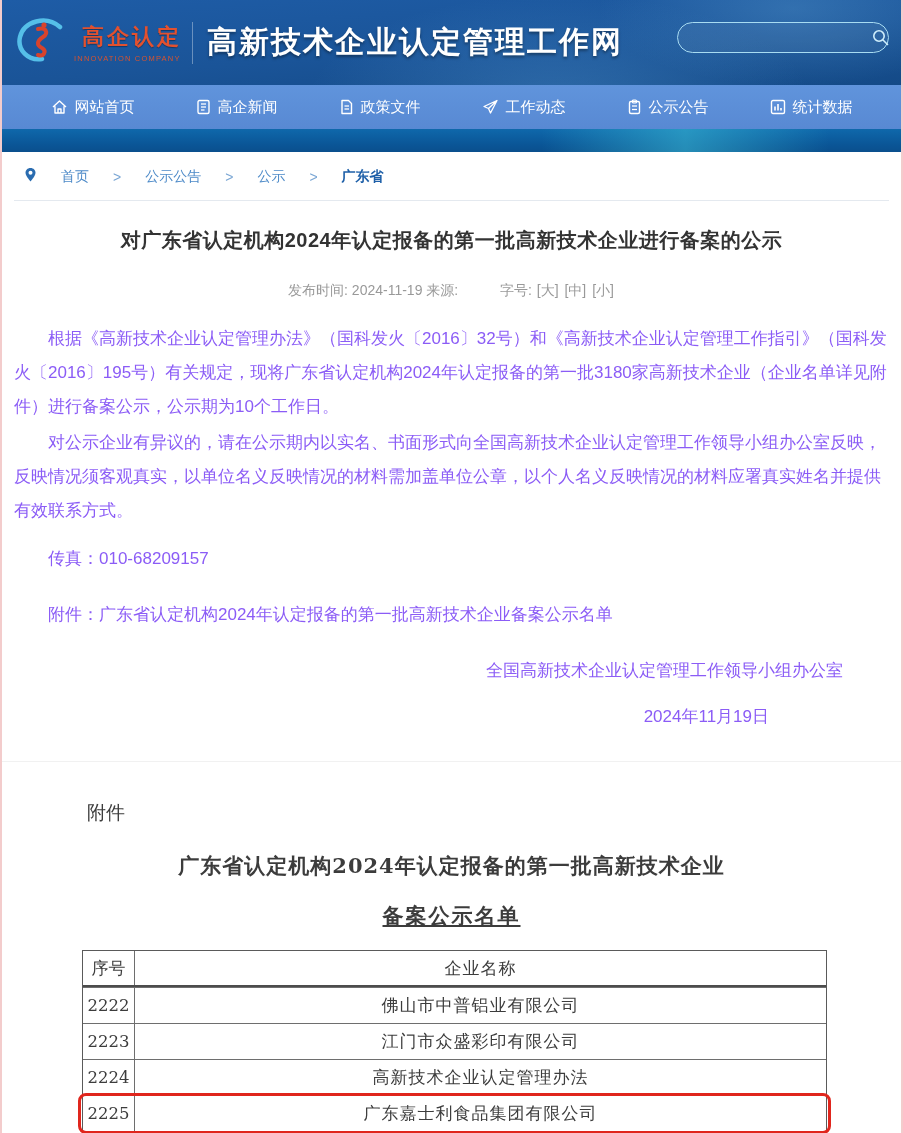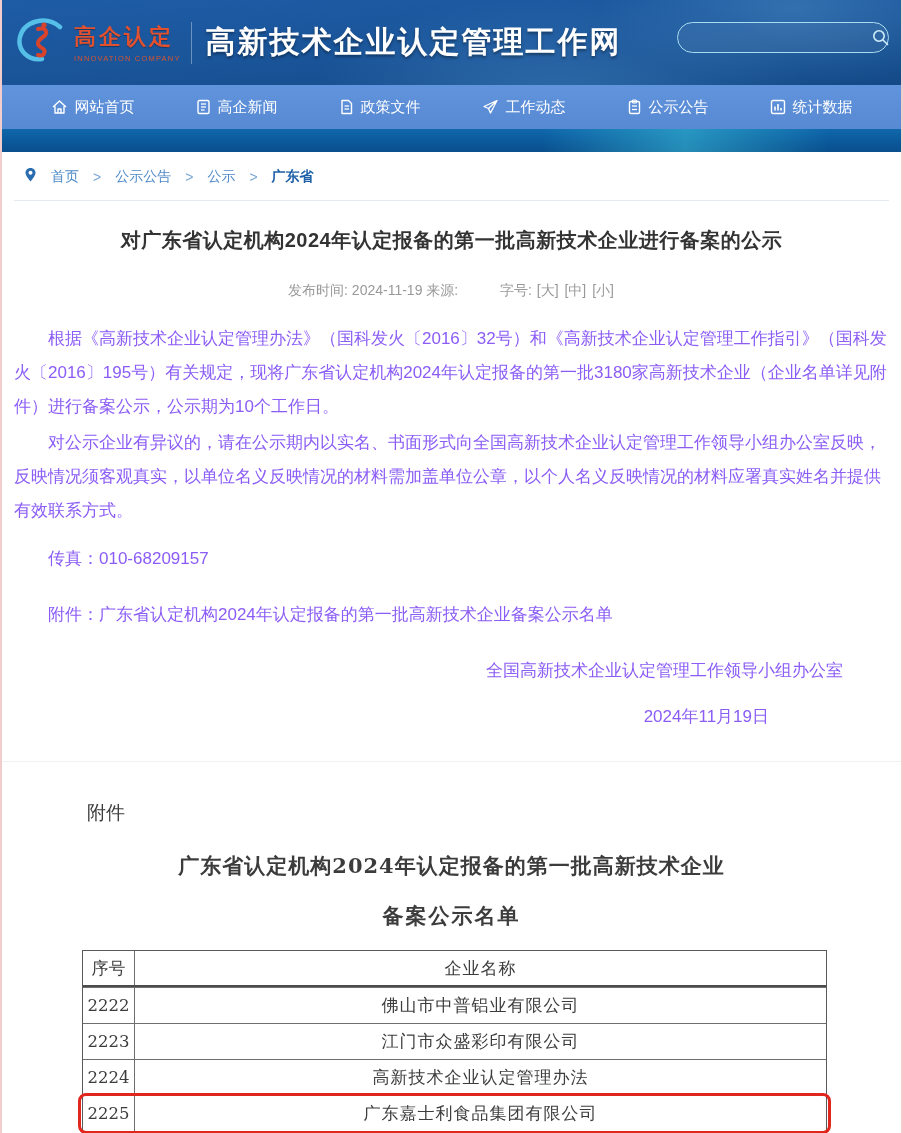--- a/index.html
+++ b/index.html
@@ -16,21 +16,21 @@
   .banner {
     height:85px;
     background:
       radial-gradient(ellipse 420px 180px at 62% 120%, rgba(90,160,220,.35), rgba(90,160,220,0) 60%),
       radial-gradient(ellipse 300px 120px at 88% 10%, rgba(120,190,235,.25), rgba(120,190,235,0) 65%),
       linear-gradient(176deg,#1e5ca6 0%, #1a5498 55%, #144a87 100%);
     display:flex; align-items:center; position:relative;
   }
   .logo { display:flex; align-items:center; gap:6px; margin-left:14px; cursor:pointer; }
   .logo-text-cn { color:#e2512f; font-weight:bold; font-size:22px; letter-spacing:3px;
-    text-shadow:0 1px 1px rgba(0,0,0,.35); font-family:"Liberation Serif", serif; }
+    text-shadow:0 1px 1px rgba(0,0,0,.35); font-family:"Liberation Serif", serif;margin-left:8px; }
   .logo-text-en { color:#d8532f; font-size:7.5px; letter-spacing:1.2px; margin-top:2px; }
   .banner-divider { width:1px; height:42px; background:rgba(255,255,255,.35); margin:0 14px 0 10px; }
   .site-title {
     color:#fff; font-size:30px; font-weight:bold; letter-spacing:2px;
     text-shadow:0 2px 3px rgba(0,0,0,.4);
   }
   .search-box {
     position:absolute; right:12px; top:22px;
     width:212px; height:31px; border:1px solid #a8dcf2; border-radius:16px;
     display:flex; align-items:center; background:rgba(255,255,255,.05);
@@ -52,21 +52,21 @@
   
   .ocean-strip {
     height:23px;
     background:
       linear-gradient(90deg, rgba(10,80,140,0) 60%, rgba(60,190,215,.55) 76%, rgba(10,80,140,0) 92%),
       linear-gradient(180deg,#0f68ab 0%, #0a5596 70%, #0a4f8d 100%);
   }
 
   
   .main { background:#fff; padding:0 12px; }
-  .breadcrumb { display:flex; align-items:center; gap:14px; padding:15px 0 10px 10px;
+  .breadcrumb { display:flex; align-items:center; gap:24px; padding:15px 0 10px 10px;
     font-size:14px; color:#4d8ac8; }
   .breadcrumb .crumb { cursor:pointer; }
   .breadcrumb .sep { color:#7aa6d4; }
   .breadcrumb .crumb.current { color:#1d5fa8; font-weight:bold; cursor:default; }
   .rule { border:none; border-top:1px solid #e4e9ef; margin:4px 0 0 0; }
 
   .article-title {
     text-align:center; font-size:20px; font-weight:bold; color:#333;
     margin:26px 20px 0 20px; letter-spacing:.5px;
   }
@@ -82,21 +82,21 @@
   .sig-office { text-align:right; padding-right:46px; margin-top:22px; }
   .sig-date   { text-align:right; padding-right:120px; margin-top:12px; }
   .pdf-link { margin:34px 0 0 90px; font-size:13.5px; color:#5c5c5c; cursor:pointer; }
 
   .main-end { height:26px; border-bottom:1px solid #f1f1f1; margin:0 -12px; }
 
   
   .scan { font-family:"DejaVu Serif","Liberation Serif",serif; color:#3c3c3c; padding-top:38px; }
   .scan-label { margin-left:85px; font-size:19px; }
   .scan-title1 { text-align:center; font-size:21px; font-weight:600; margin-top:26px; letter-spacing:1px; }
-  .scan-title2 { text-align:center; font-size:21px; font-weight:600; margin-top:22px; letter-spacing:2px; }
+  .scan-title2 { text-align:center; font-size:21px; font-weight:600; margin-top:22px; letter-spacing:2px;text-decoration:underline; }
 
   .scan-table { width:745px; margin:20px 0 0 80px; border:1.5px solid #5a5a5a; }
   .t-row { display:flex; border-top:1px solid #6e6e6e; }
   .t-row:first-child { border-top:none; }
   .t-head { border-bottom:2.5px solid #4c4c4c; }
   .t-cell-no { width:52px; flex:0 0 52px; border-right:1px solid #6e6e6e;
     display:flex; align-items:center; justify-content:center; height:35px; font-size:16.5px; }
   .t-cell-name { flex:1; display:flex; align-items:center; justify-content:center;
     height:35px; font-size:17px; letter-spacing:1px; }
   .t-head .t-cell-no, .t-head .t-cell-name { font-size:17px; height:34px; }

